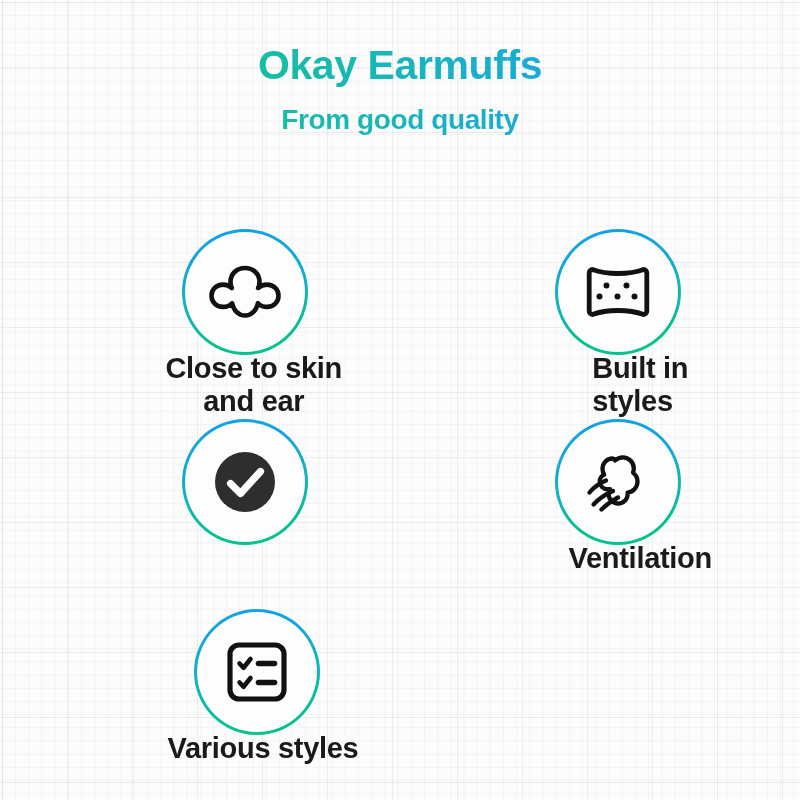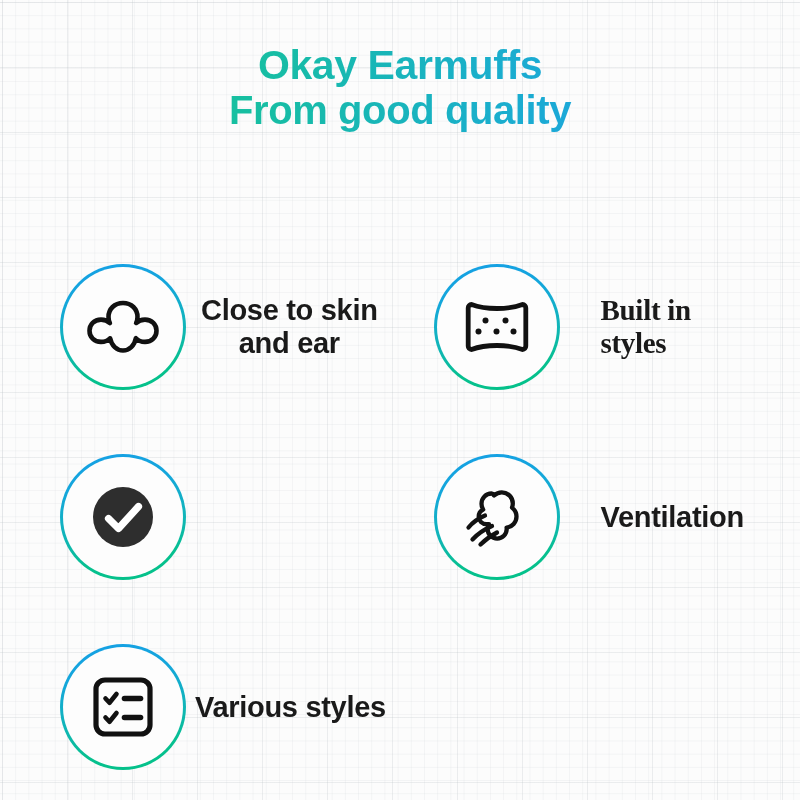--- a/index.html
+++ b/index.html
@@ -45,37 +45,38 @@
     display: block;
     font-size: 41px;
     font-weight: bold;
     letter-spacing: -0.4px;
     background-image: linear-gradient(100deg, #17c896 0%, #17c896 14%, #17bda4 34%, #1aaecd 62%, #1e9ee9 86%, #1e9ee9 100%);
     -webkit-background-clip: text;
     background-clip: text;
     color: transparent;
     -webkit-text-fill-color: transparent;
   }
-  .headline-line.l2 { font-size: 40px; margin-top: 2px; }
+  .headline-line.l2 { font-size: 28px; margin-top: 18px; }
 
   
   #features {
     position: absolute;
     top: 232px;
     left: 0;
     width: 800px;
   }
   .feature-row {
     display: flex;
     height: 190px;
   }
   .feature {
     display: flex;
     align-items: center;
     width: 388px;
+    flex-direction: column;
   }
   .feature.col-left  { margin-left: 63px; }
   .feature.col-right { margin-left: 10px; }
 
   .badge {
     width: 120px;
     height: 120px;
     min-width: 120px;
     border-radius: 50%;
     position: relative;
@@ -115,21 +116,21 @@
     letter-spacing: -0.3px;
     margin-left: 22px;
     user-select: none;
   }
   .feature-label.centered { text-align: center; }
 
   
   .row1 .feature-label.two-line { margin-left: 18px; }
   .row2 .feature-label { margin-left: 24px; }
   .row3 .feature-label { margin-left: 12px; }
-  .row1 .col-right .feature-label { margin-left: 44px; font-family: Liberation Serif, serif; }
+  .row1 .col-right .feature-label { margin-left: 44px; }
   .row2 .col-right .feature-label { margin-left: 44px; }
 </style>
 </head>
 <body>
 
 <div id="page">
 
   <div id="headline">
     <span class="headline-line l1">Okay Earmuffs</span>
     <span class="headline-line l2">From good quality</span>

